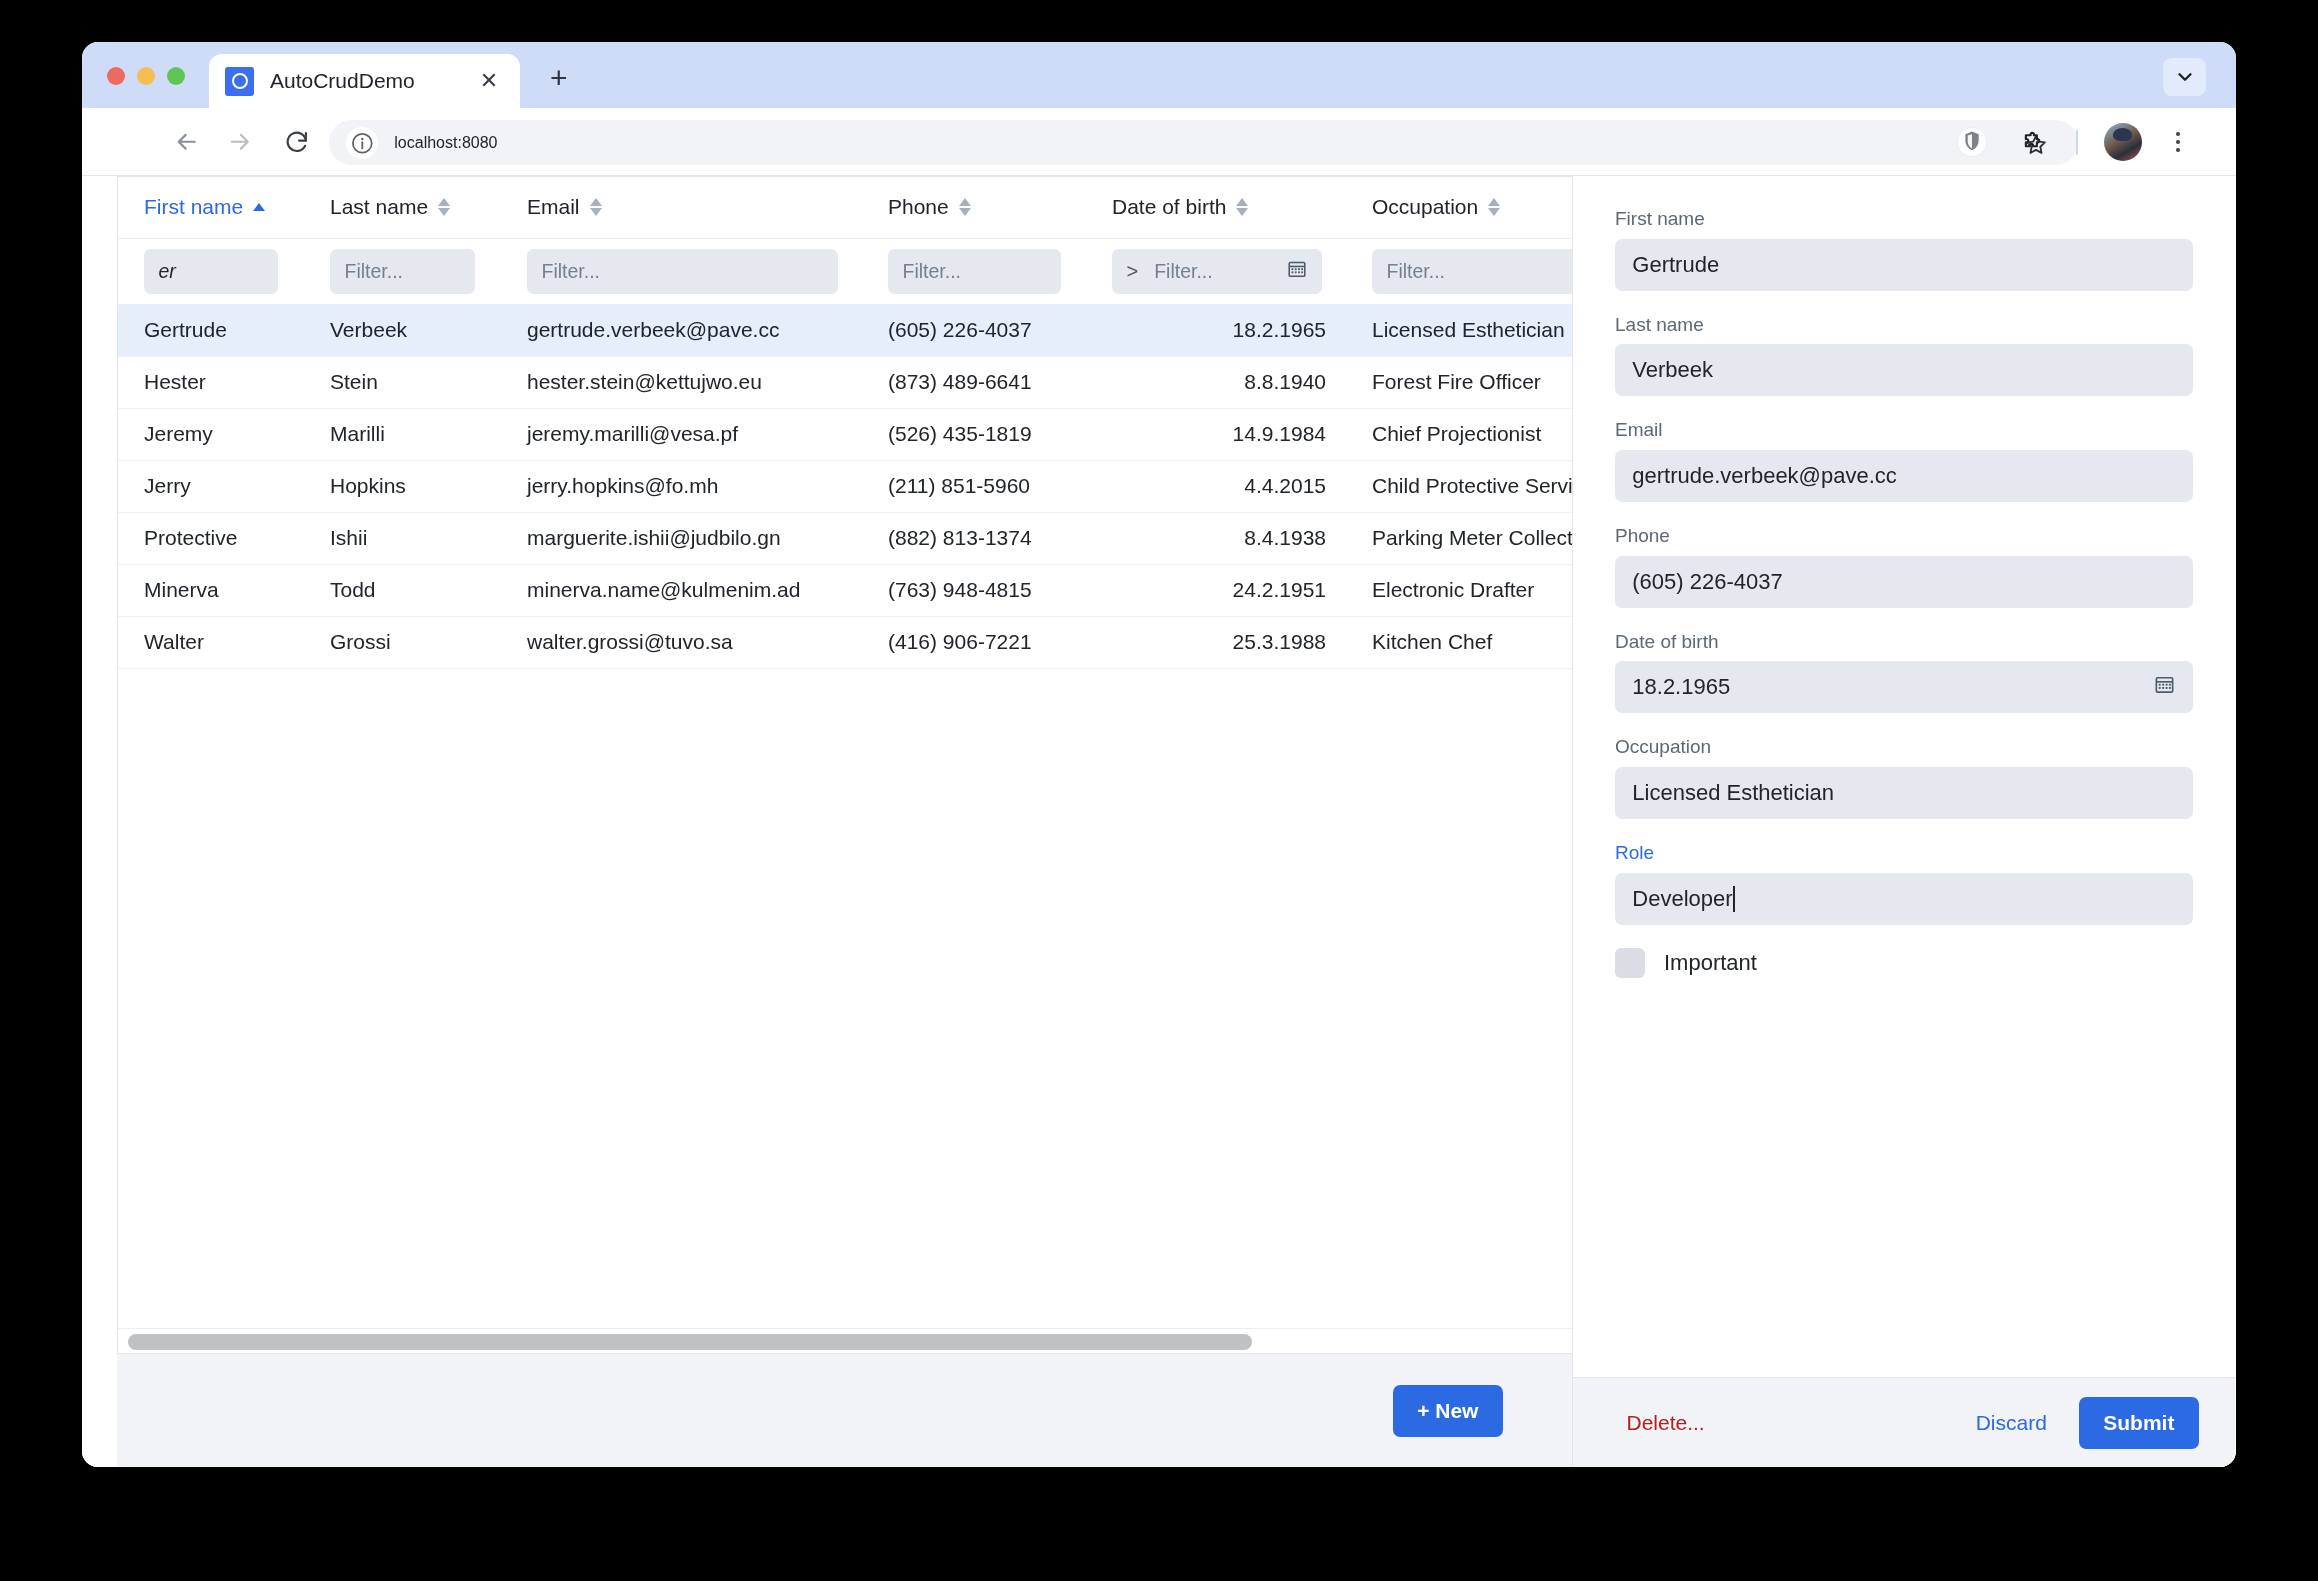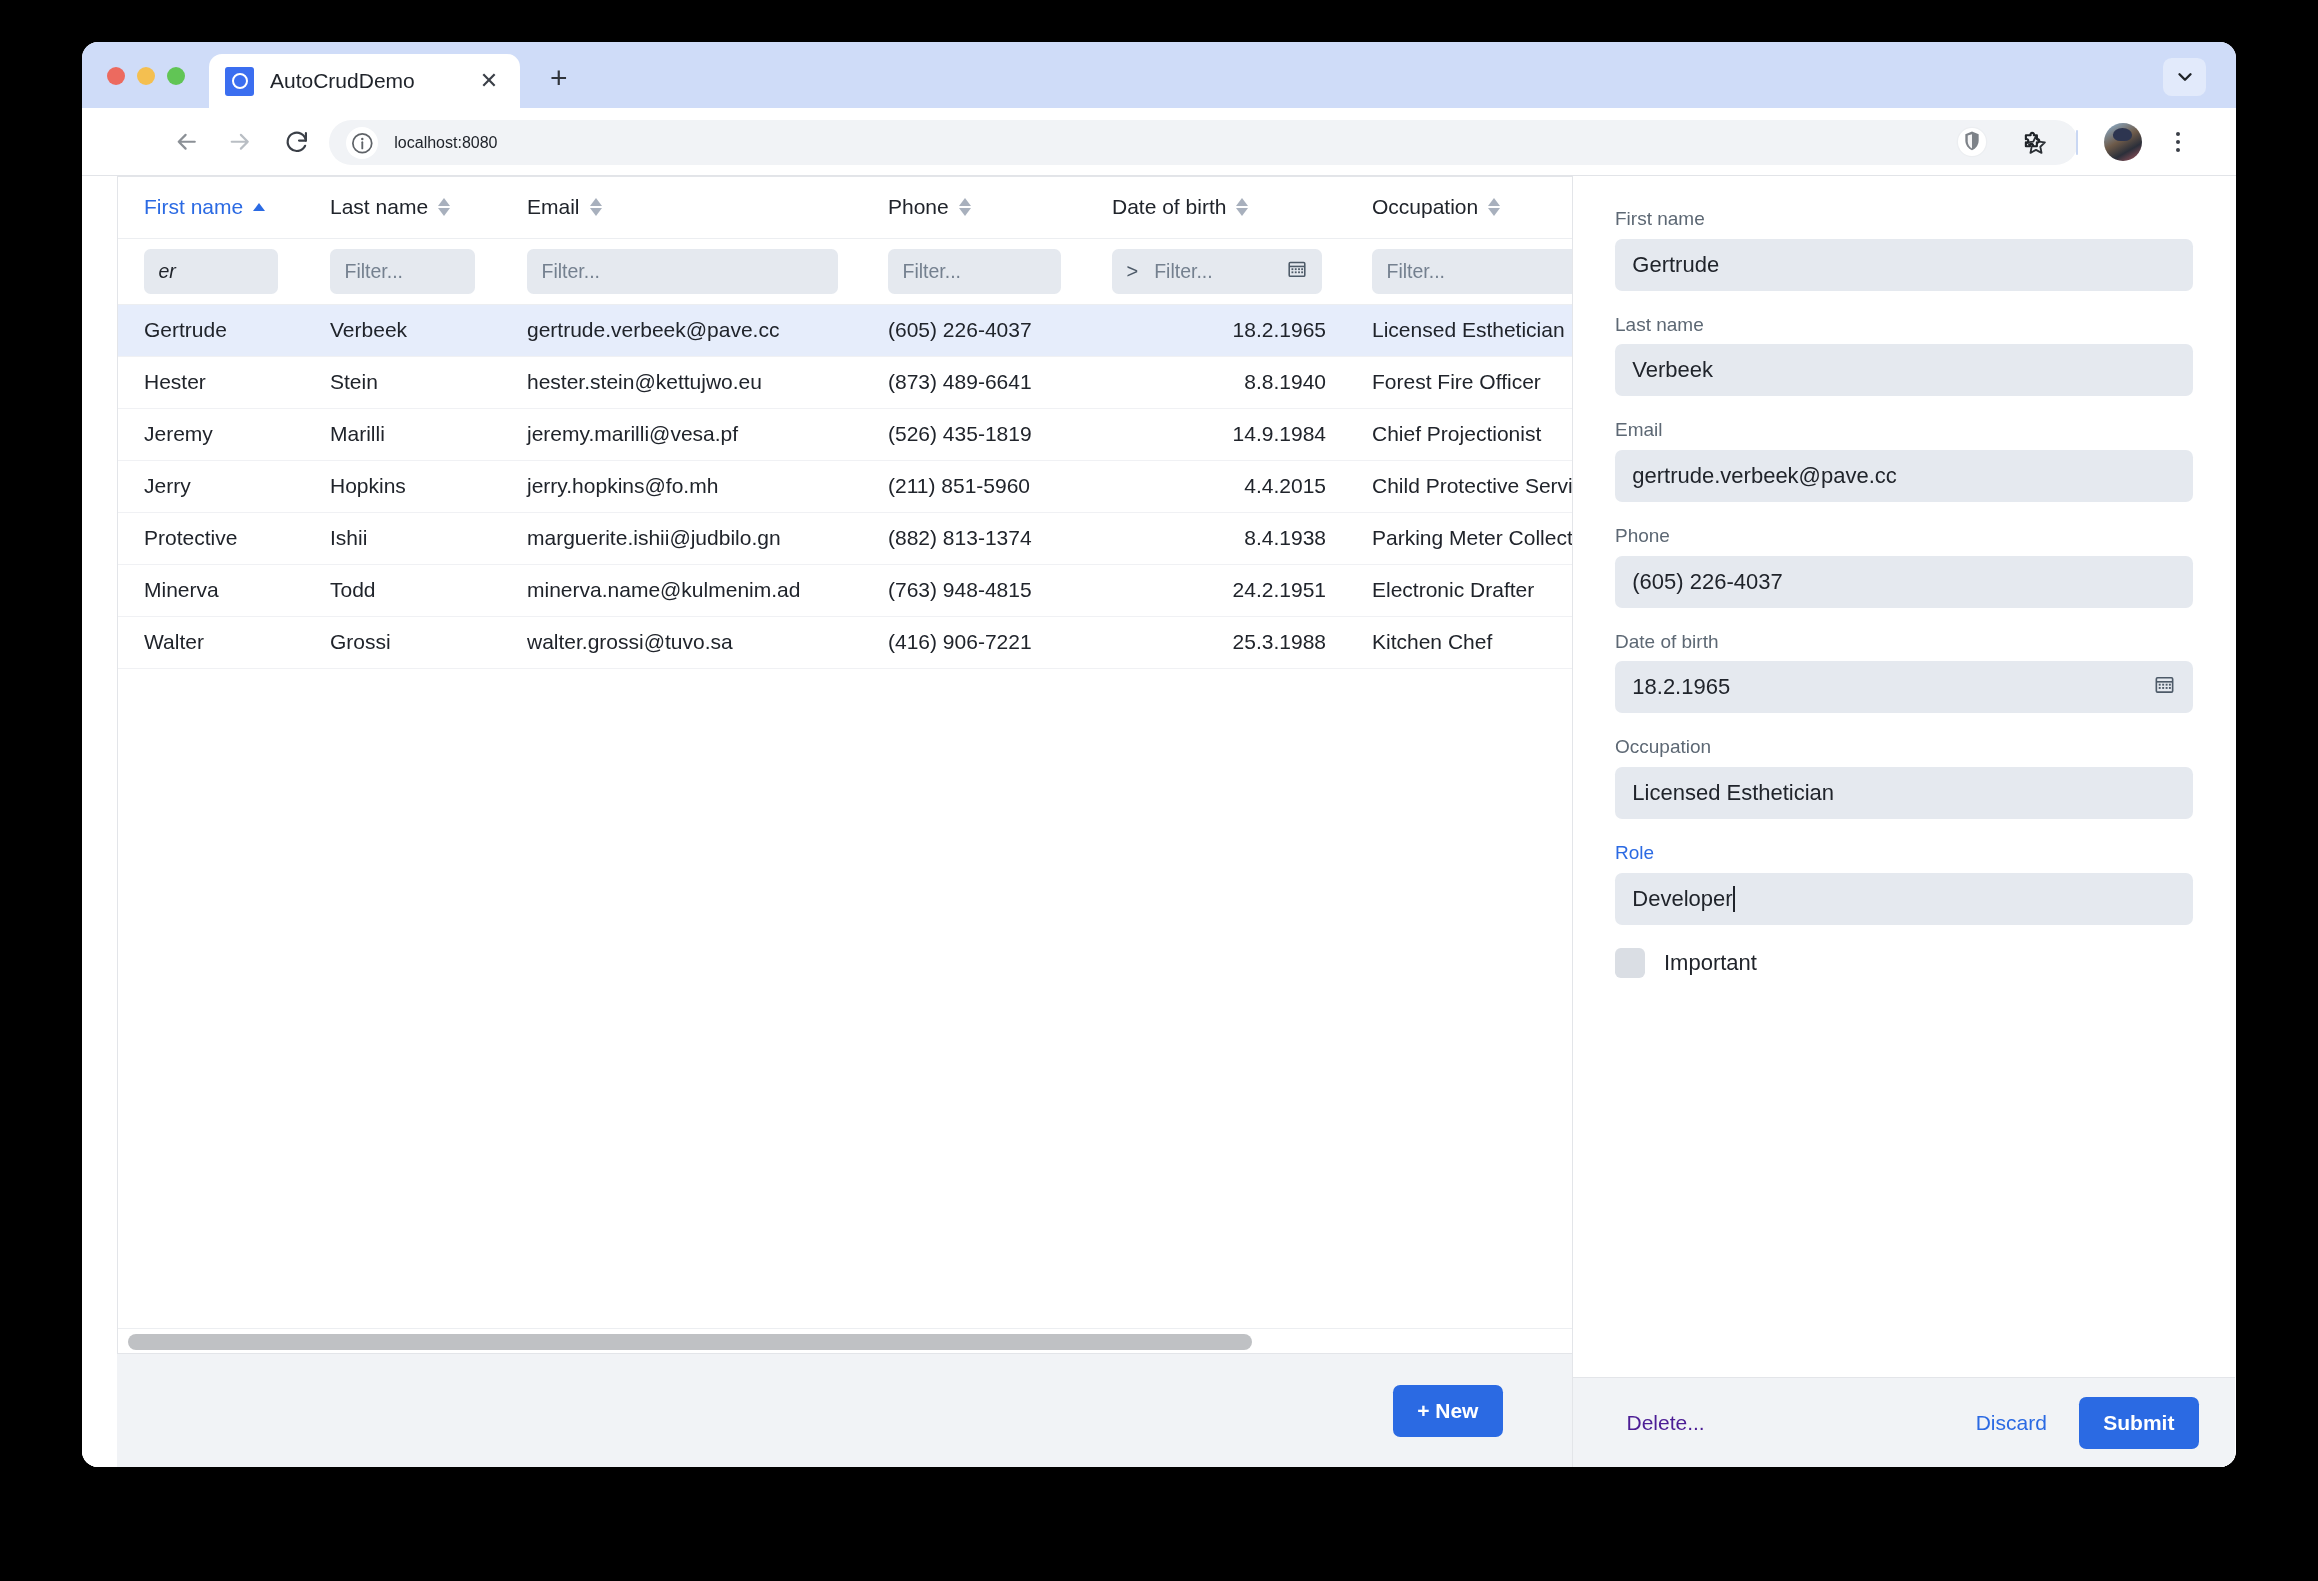--- a/index.html
+++ b/index.html
@@ -281,21 +281,21 @@
     border: none;
     cursor: pointer;
     font-family: "Liberation Sans", sans-serif;
   }
   .btn-primary {
     background: #2b6ae3; color: #fff;
     height: 52px; padding: 0 24.6px;
     font-weight: 700;
   }
   .btn-text { background: transparent; height: 52px; padding: 0 14.5px; }
-  .btn-text.danger { color: #4c1d95; }
+  .btn-text.danger { color: #b91c1c; }
   .btn-text.link { color: #2b6ae3; }
 
   
   #edit-panel {
     width: 663px;
     height: 100%;
     background: #fff;
     border-left: 1.4px solid #e3e5e9;
     display: flex; flex-direction: column;
   }

